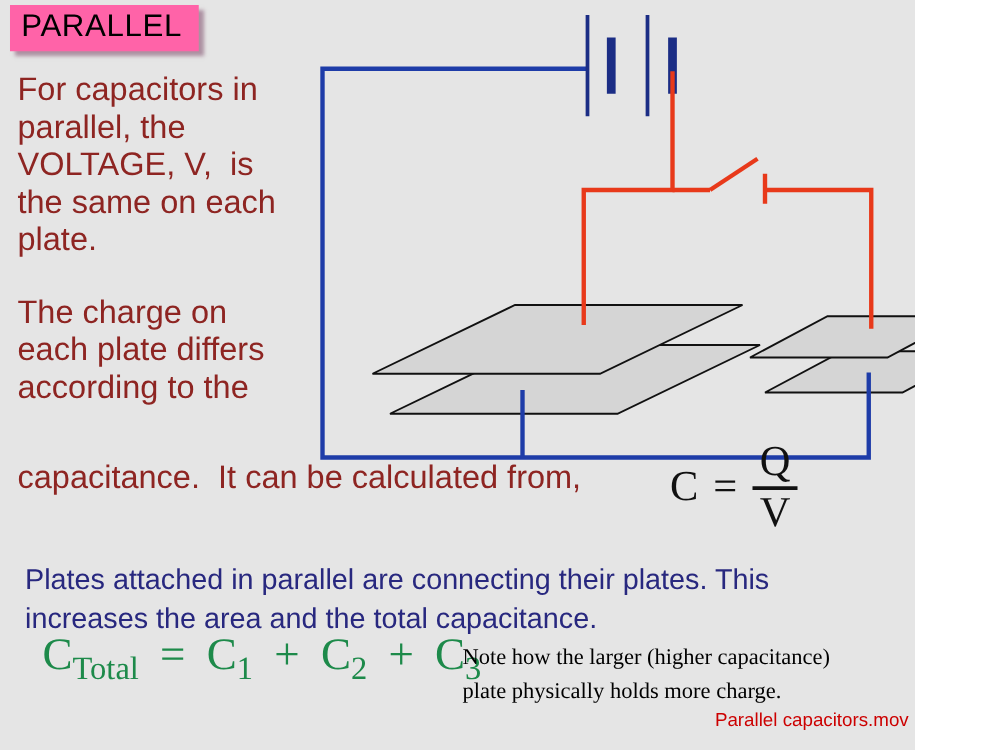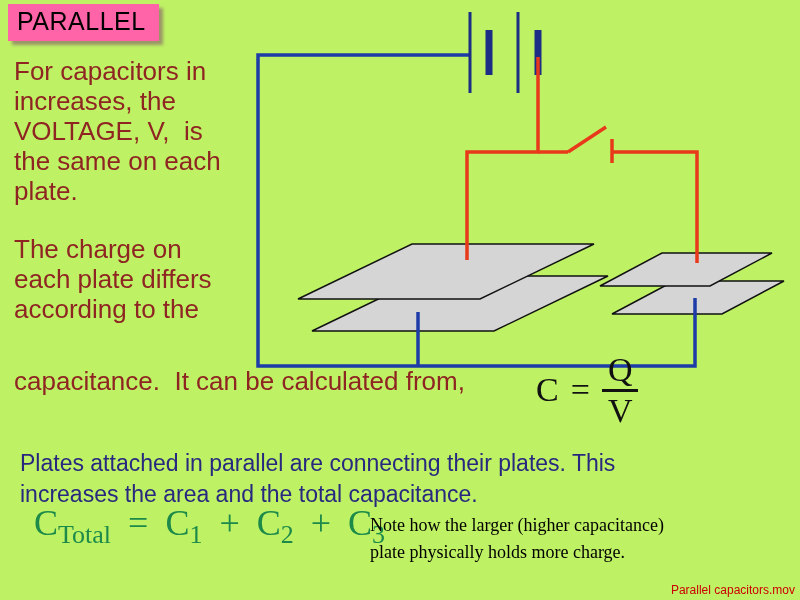--- a/index.html
+++ b/index.html
@@ -1,19 +1,19 @@
 <!DOCTYPE html>
 <html><head>
 <meta charset="utf-8">
 <style>
   * { box-sizing: border-box; }
   html, body { margin: 0; padding: 0; background: #fff; }
   .slide {
-    position: relative; width: 800px; height: 600px;
-    background: #bef264; overflow: hidden;
+    position: relative; width: 732px; height: 600px;
+    background: #e5e5e5; overflow: hidden;
     font-family: "Liberation Sans", sans-serif;
   }
   .pre { white-space: pre-wrap; }
 
   .title-box {
     position: absolute; left: 8px; top: 4px;
     background: #ff63a8; color: #000;
     font-size: 25px; line-height: 1.15;
     padding: 3px 13px 5px 9px;
     box-shadow: 4px 4px 3px rgba(125, 75, 105, 0.55);
@@ -49,35 +49,35 @@
   }
   .ctotal sub { font-size: 26px; }
   .ctotal .op { margin: 0 8px; }
 
   .note {
     position: absolute; left: 370px; top: 512px;
     font-size: 18px; line-height: 27px; color: #000; font-family: Liberation Serif, serif;
   }
 
   .footer {
-    position: absolute; right: 5px; bottom: 3px;
-    font-size: 12px; color: #cc0000;
+    position: absolute; right: 5px; bottom: 15px;
+    font-size: 15px; color: #cc0000;
   }
 </style>
 </head>
 <body>
 
 <div class="slide">
 
   <div class="title-box">
     <span>PARALLEL</span>
   </div>
 
   <div class="darkred p1 pre">For capacitors in
-increases, the
+parallel, the
 VOLTAGE, V,  is
 the same on each
 plate.</div>
   <div class="darkred p2 pre">The charge on
 each plate differs
 according to the</div>
   <div class="darkred p2b pre">capacitance.  It can be calculated from,</div>
 
   <svg class="circuit" width="800" height="600" viewBox="0 0 800 600">
 

